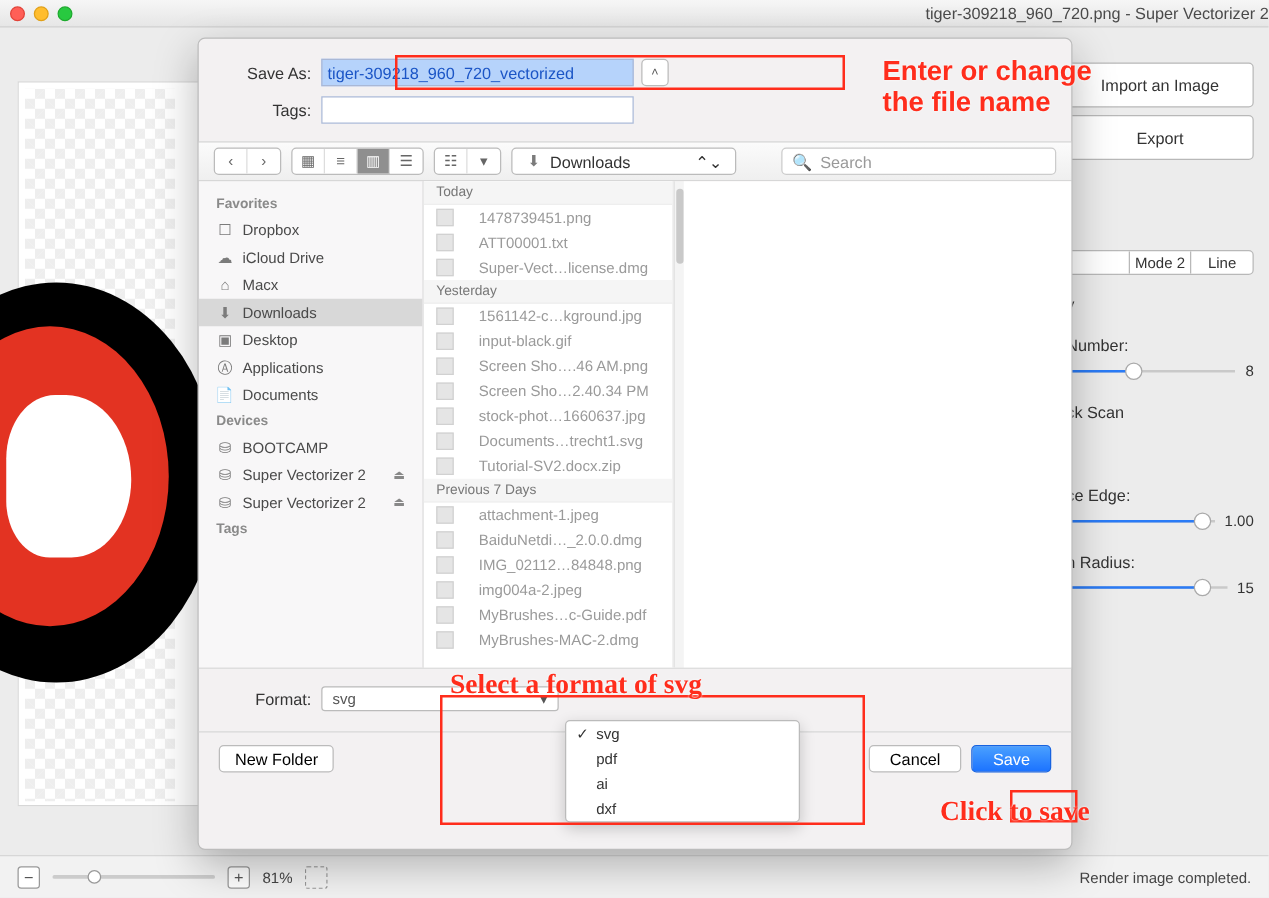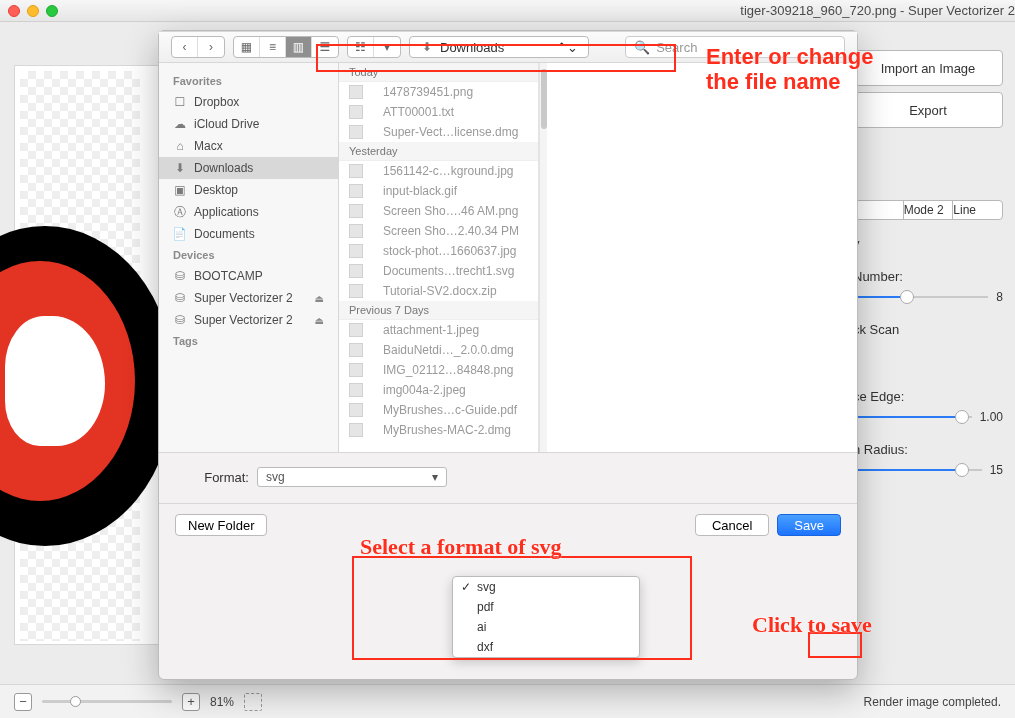--- a/index.html
+++ b/index.html
@@ -11,21 +11,21 @@
   .dot { width:12px; height:12px; border-radius:50%; }
   .dot.red{background:#ff5f57;border:1px solid #e24238}
   .dot.yellow{background:#ffbd2e;border:1px solid #e1a017}
   .dot.green{background:#28c940;border:1px solid #1daa2d}
   .titlebar .title{position:absolute;left:16px;right:0;text-align:right;font-size:13px;color:#4a4a4a}
 
   
   .right-panel{position:absolute;right:12px;top:50px;width:150px;display:flex;flex-direction:column;gap:6px}
   .right-panel .btn{background:#fff;border:1px solid #b8b8b8;border-radius:4px;height:36px;font-size:13px;display:flex;align-items:center;justify-content:center}
   .tabseg{display:flex;border:1px solid #b8b8b8;border-radius:4px;overflow:hidden;background:#fff;height:20px;font-size:12px}
-  .tabseg div{flex:1;line-height:18px;border-right:1px solid #b8b8b8}
+  .tabseg div{flex:1;text-align:center;line-height:18px;border-right:1px solid #b8b8b8}
   .tabseg div:last-child{border-right:none}
   .param-row{display:flex;justify-content:space-between;align-items:center;font-size:12px}
   .param-lbl{color:#333}
   .slider-line{height:2px;background:#c9c9c9;position:relative;flex:1;margin-right:8px}
   .slider-line .fill{height:2px;background:#2a7bf6;position:absolute;left:0;top:0}
   .slider-line .knob{width:14px;height:14px;border-radius:50%;background:#fff;border:1px solid #aaa;position:absolute;top:-6px;transform:translateX(-50%)}
 
   
   .canvas-frame{position:absolute;left:14px;top:65px;width:380px;height:580px;background:#fff;border:1px solid #d7d7d7}
   .checker{position:absolute;left:5px;top:5px;width:120px;height:570px;
@@ -164,20 +164,31 @@
   <div class="zoom-line">
       <div class="k"></div>
     </div>
   <div class="sq">+</div>
   <span>81%</span>
   <div class="fullscreen"></div>
   <span class="status-right">Render image completed.</span>
 </div>
 
 <div class="sheet">
+  <div class="sheet-top">
+    <div class="row">
+      <label>Save As:</label>
+      <input class="tfield sel" value="tiger-309218_960_720_vectorized" style="">
+      <div class="expand">˄</div>
+    </div>
+    <div class="row">
+      <label>Tags:</label>
+      <input class="tfield" style="background: rgb(255, 255, 255);">
+    </div>
+  </div>
 
   <div class="toolbar">
     <div class="grp">
       <div>‹</div>
       <div>›</div>
     </div>
     <div class="grp">
       <div>▦</div>
       <div>≡</div>
       <div class="active">▥</div>
@@ -353,13 +364,13 @@
   </div>
 
 <div class="anno-box" style="left:316px;top:44px;width:360px;height:28px"></div>
 <div class="anno-box" style="left:352px;top:556px;width:340px;height:104px"></div>
 <div class="anno-box" style="left:808px;top:632px;width:54px;height:26px"></div>
 
 <div class="anno" style="left:706px;top:44px">
   <span>Enter or change</span><br><span>the file name</span>
 </div>
 <div class="anno" style="left:360px;top:534px">Select a format of svg</div>
-<div class="anno" style="left:752px;top:612px">Click to save</div>
+<div class="anno" style="left:752px;top:636px">Click to save</div>
 
 </body></html>

